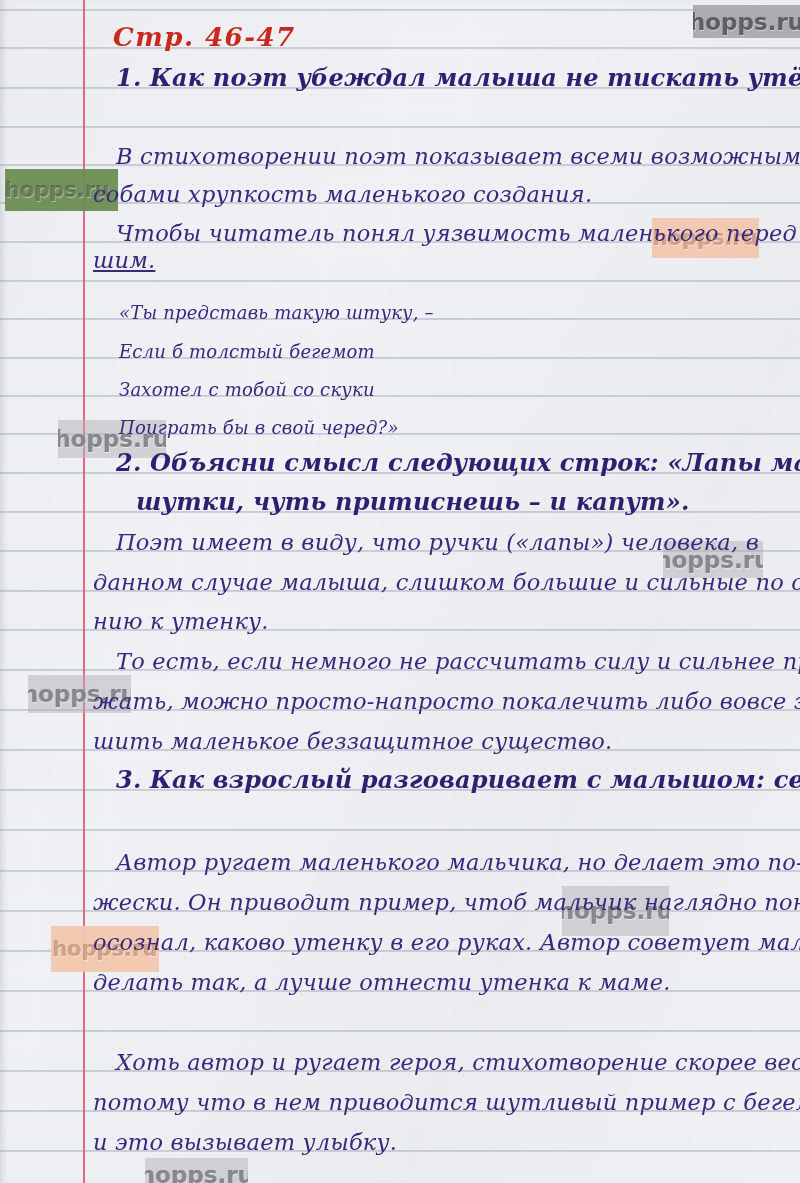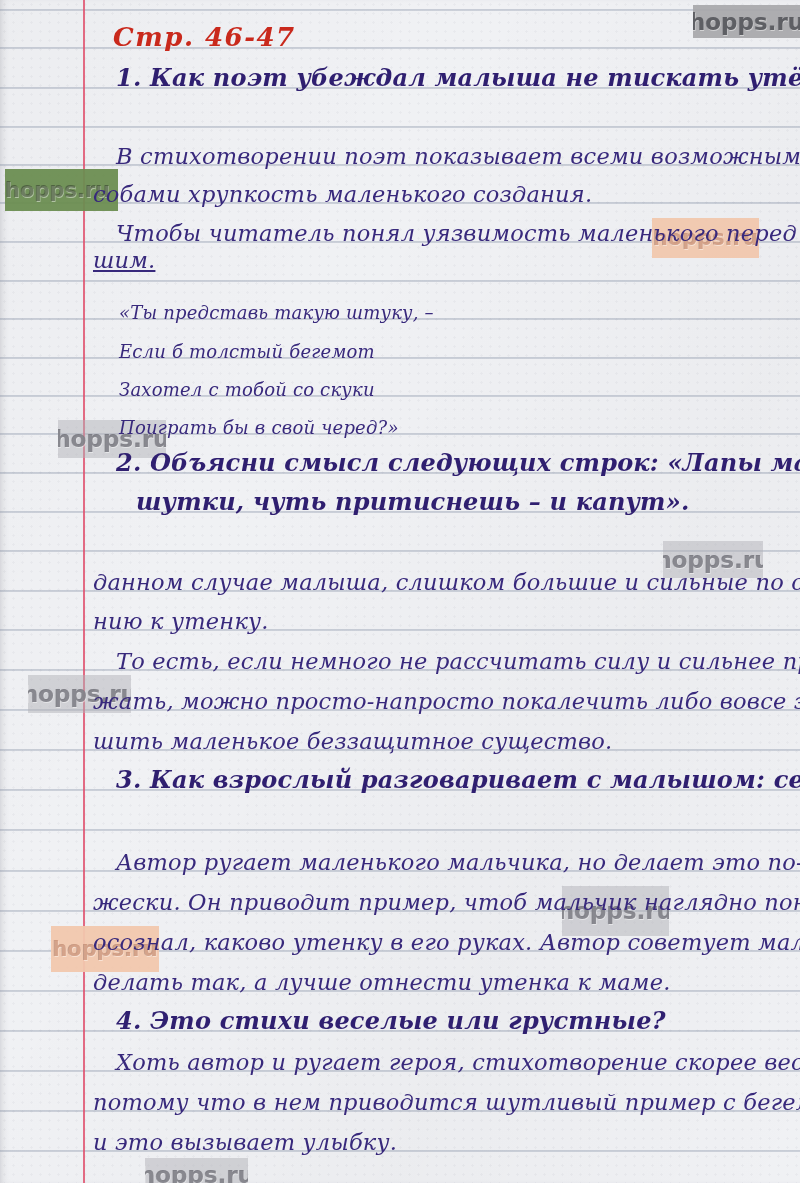--- a/index.html
+++ b/index.html
@@ -122,32 +122,32 @@
   <div class="row normal" style="left:93px;  top:235px;text-decoration:underline;">шим.</div>
 
   <div class="row poem" style="left:119px; top:285px;">«Ты представь такую штуку, –</div>
   <div class="row poem" style="left:119px; top:324px;">Если б толстый бегемот</div>
   <div class="row poem" style="left:119px; top:400px;">Поиграть бы в свой черед?»</div>
   <div class="row poem" style="left:119px; top:362px;">Захотел с тобой со скуки</div>
 
   <div class="row question" style="left:116px; top:439px;">2. Объясни смысл следующих строк: «Лапы мальчика не</div>
   <div class="row question" style="left:93px;  top:478px;margin-left:43px;">шутки, чуть притиснешь – и капут».</div>
 
+  <div class="row normal" style="left:116px; top:517px;">Поэт имеет в виду, что ручки («лапы») человека, в</div>
   <div class="row normal" style="left:93px;  top:557px;">данном случае малыша, слишком большие и сильные по отноше-</div>
   <div class="row normal" style="left:93px;  top:596px;font-style:italic;">нию к утенку.</div>
   <div class="row normal" style="left:116px; top:636px;">То есть, если немного не рассчитать силу и сильнее при-</div>
   <div class="row normal" style="left:93px;  top:676px;">жать, можно просто-напросто покалечить либо вовсе заду-</div>
   <div class="row normal" style="left:93px;  top:716px;font-style:italic;">шить маленькое беззащитное существо.</div>
 
   <div class="row question" style="left:116px; top:756px;">3. Как взрослый разговаривает с малышом: сердито,</div>
 
   <div class="row normal" style="left:116px; top:837px;">Автор ругает маленького мальчика, но делает это по-дру-</div>
   <div class="row normal" style="left:93px;  top:877px;">жески. Он приводит пример, чтоб мальчик наглядно понял и</div>
   <div class="row normal" style="left:93px;  top:917px;">осознал, каково утенку в его руках. Автор советует малышу не</div>
   <div class="row normal" style="left:93px;  top:957px;">делать так, а лучше отнести утенка к маме.</div>
 
-  <div class="row question" style="left:116px; top:997px;">4. Это стихи веселые или грустные?</div>
 
   <div class="row normal" style="left:116px; top:1037px;">Хоть автор и ругает героя, стихотворение скорее весе́лое,</div>
   <div class="row normal" style="left:93px;  top:1077px;">потому что в нем приводится шутливый пример с бегемотом</div>
   <div class="row normal" style="left:93px;  top:1117px;">и это вызывает улыбку.</div>
 
 </div>
 
 </body></html>

